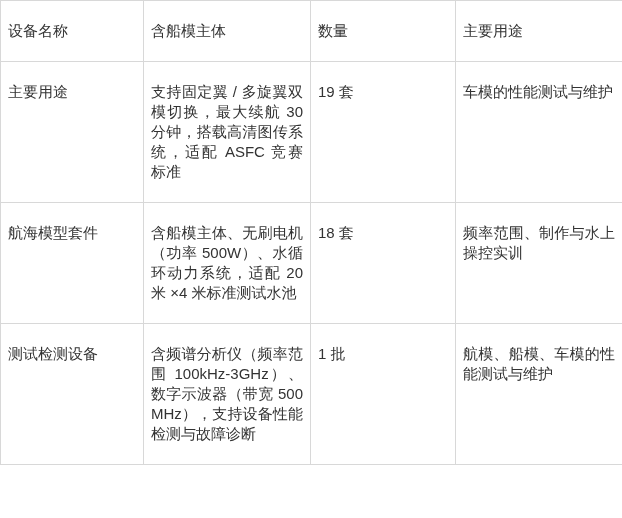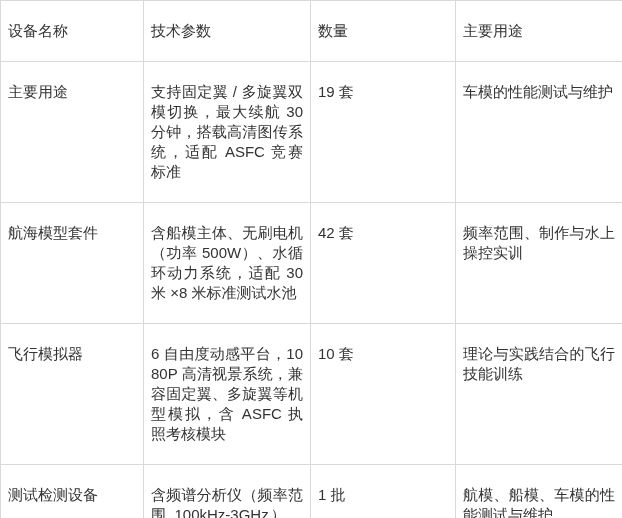--- a/index.html
+++ b/index.html
@@ -49,43 +49,37 @@
 <table class="equipment-table">
   <colgroup>
     <col class="c1">
       <col class="c2">
       <col class="c3">
       <col class="c4">
   </colgroup>
   <thead>
     <tr>
       <th>设备名称</th>
-      <th>技术参数</th>
+      <th>含船模主体</th>
       <th>数量</th>
       <th>主要用途</th>
     </tr>
   </thead>
   <tbody>
     <tr class="row-4line">
       <td>主要用途</td>
       <td class="justify">支持固定翼 / 多旋翼双模切换，最大续航 30 分钟，搭载高清图传系统，适配 ASFC 竞赛标准</td>
       <td>19 套</td>
       <td class="justify">车模的性能测试与维护</td>
     </tr>
     <tr class="row-4line">
       <td>航海模型套件</td>
-      <td class="justify">含船模主体、无刷电机（功率 500W）、水循环动力系统，适配 30 米 ×8 米标准测试水池</td>
-      <td>42 套</td>
+      <td class="justify">含船模主体、无刷电机（功率 500W）、水循环动力系统，适配 20 米 ×4 米标准测试水池</td>
+      <td>18 套</td>
       <td class="justify">频率范围、制作与水上操控实训</td>
-    </tr>
-    <tr class="row-5line">
-      <td>飞行模拟器</td>
-      <td class="justify">6 自由度动感平台，1080P 高清视景系统，兼容固定翼、多旋翼等机型模拟，含 ASFC 执照考核模块</td>
-      <td>10 套</td>
-      <td class="justify">理论与实践结合的飞行技能训练</td>
     </tr>
     <tr class="row-5line">
       <td>测试检测设备</td>
       <td class="justify">含频谱分析仪（频率范围 100kHz-3GHz）、数字示波器（带宽 500MHz），支持设备性能检测与故障诊断</td>
       <td>1 批</td>
       <td class="justify">航模、船模、车模的性能测试与维护</td>
     </tr>
   </tbody>
 </table>
 

